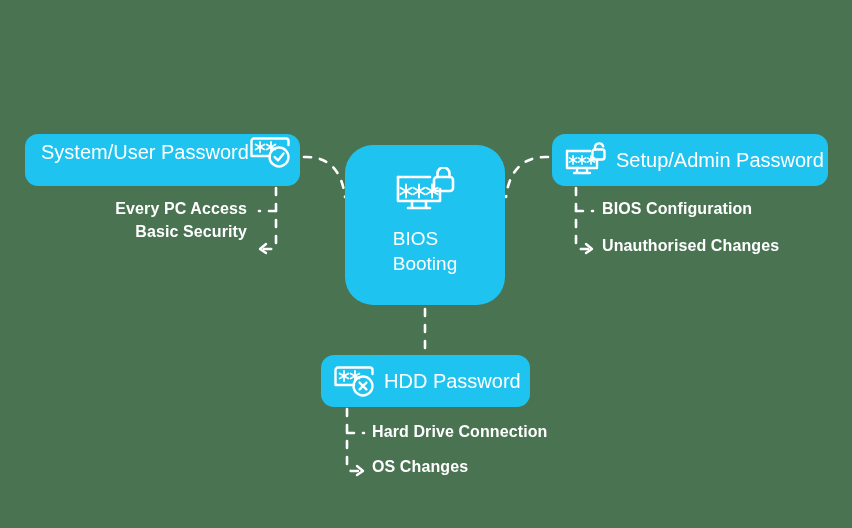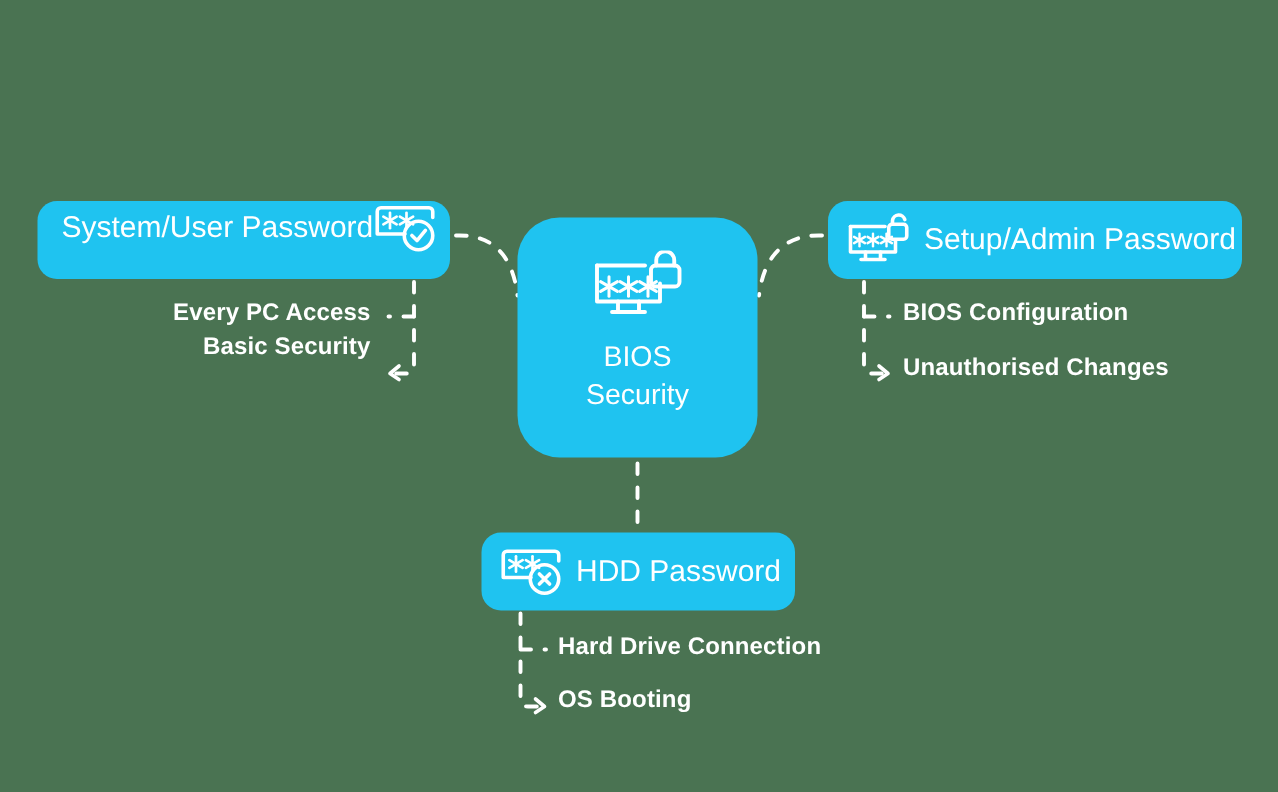--- a/index.html
+++ b/index.html
@@ -107,21 +107,21 @@
     border-radius: 28px;
     display: flex;
     flex-direction: column;
     align-items: center;
     justify-content: flex-start;
     padding-top: 22px;
     box-sizing: border-box;
   }
   #node-center .center-label {
     margin-top: 10px;
-    text-align: center;
+    text-align: left;
     color: #ffffff;
     font-size: 19px;
     font-weight: 400;
     line-height: 1.30;
   }
 
   
   .sub {
     position: absolute;
     color: #ffffff;
@@ -198,21 +198,21 @@
         </g>
         <g transform="translate(38,24)">
           <rect x="-1" y="-7.5" width="2" height="15" rx="1"></rect>
           <rect x="-1" y="-7.5" width="2" height="15" rx="1" transform="rotate(60)"></rect>
           <rect x="-1" y="-7.5" width="2" height="15" rx="1" transform="rotate(120)"></rect>
         </g>
       </g>
     </svg>
     <div class="center-label">
       <div>BIOS</div>
-      <div>Security</div>
+      <div>Booting</div>
     </div>
   </div>
 
   <div class="pill" id="node-system">
     <span class="label">System/User Password</span>
     <svg class="ico" width="42" height="36" viewBox="0 0 42 36" xmlns="http://www.w3.org/2000/svg">
       <g fill="none" stroke="#ffffff" stroke-width="2.4" stroke-linecap="round" stroke-linejoin="round">
         <path d="M2.5,7 L2.5,22 L21,22 M39.5,11 L39.5,7 A2.5,2.5 0 0 0 37,4.5 L5,4.5 A2.5,2.5 0 0 0 2.5,7"></path>
       </g>
       <g fill="#ffffff">
@@ -289,15 +289,15 @@
     <span class="label">Setup/Admin Password</span>
   </div>
 
   <div class="sub right-align" id="sub-every-pc">Every PC Access</div>
   <div class="sub right-align" id="sub-basic-sec">Basic Security</div>
 
   <div class="sub" id="sub-unauth">Unauthorised Changes</div>
   <div class="sub" id="sub-bios-config">BIOS Configuration</div>
 
   <div class="sub" id="sub-hdd-conn">Hard Drive Connection</div>
-  <div class="sub" id="sub-os-boot">OS Booting</div>
+  <div class="sub" id="sub-os-boot">OS Changes</div>
 
 </div>
 
 </body></html>

